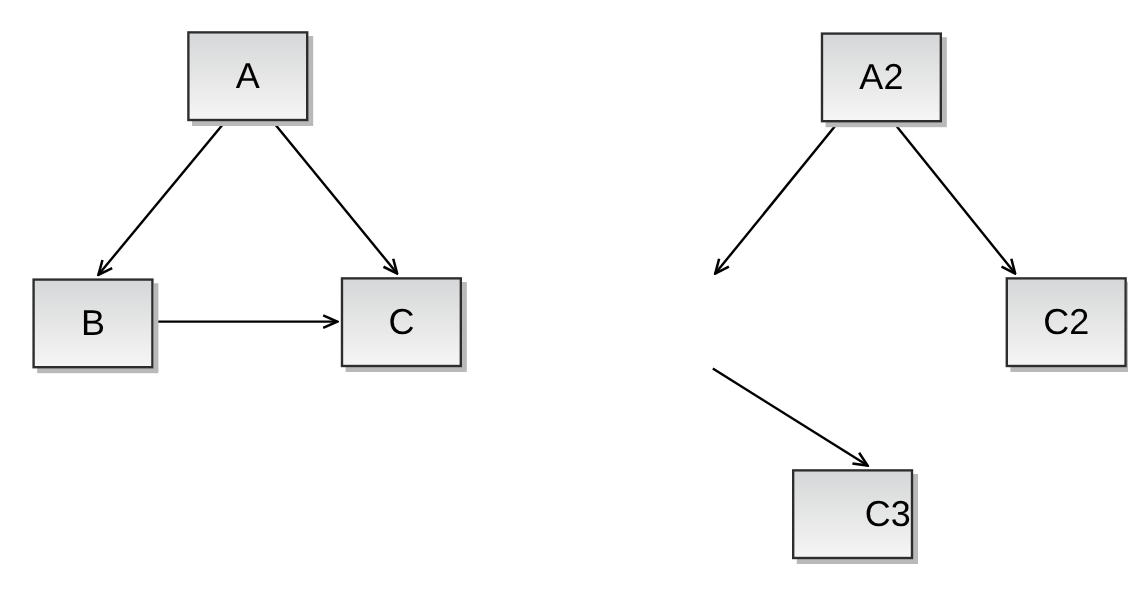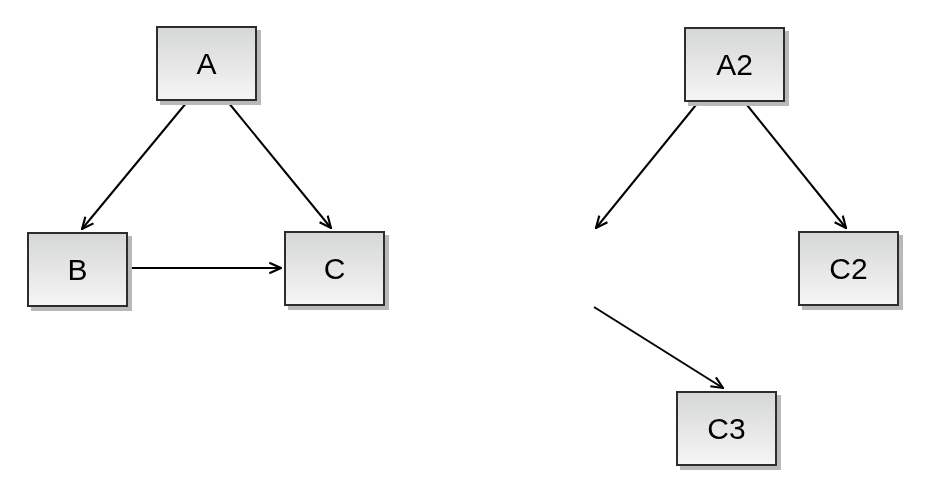--- a/index.html
+++ b/index.html
@@ -45,22 +45,22 @@
     color: var(--label-color);
     line-height: 1;
     user-select: none;
   }
   
   .pos-a  { left: 156px; top: 26px;  }
   .pos-b  { left: 27px;  top: 232px; }
   .pos-c  { left: 284px; top: 231px; }
   .pos-a2 { left: 668px; top: 27px; margin-left: 16px;  }
   .pos-b2 { left: 542px; top: 231px; }
-  .pos-c2 { left: 798px; top: 231px; }
-  .pos-c3 { left: 676px; top: 391px; }
+  .pos-c2 { left: 838px; top: 231px; }
+  .pos-c3 { left: 660px; top: 391px; justify-content: flex-end; }
 </style>
 </head>
 <body>
 
 <div class="canvas">
 
   <svg class="edges-layer" viewBox="0 0 940 504" xmlns="http://www.w3.org/2000/svg" aria-hidden="true">
     <defs>
       <marker id="arrow-open" viewBox="0 0 12 12" refX="11" refY="6" markerWidth="14" markerHeight="14" markerUnits="userSpaceOnUse" orient="auto">
         <path class="arrowhead-path" d="M1,1.5 L11,6 L1,10.5"></path>

